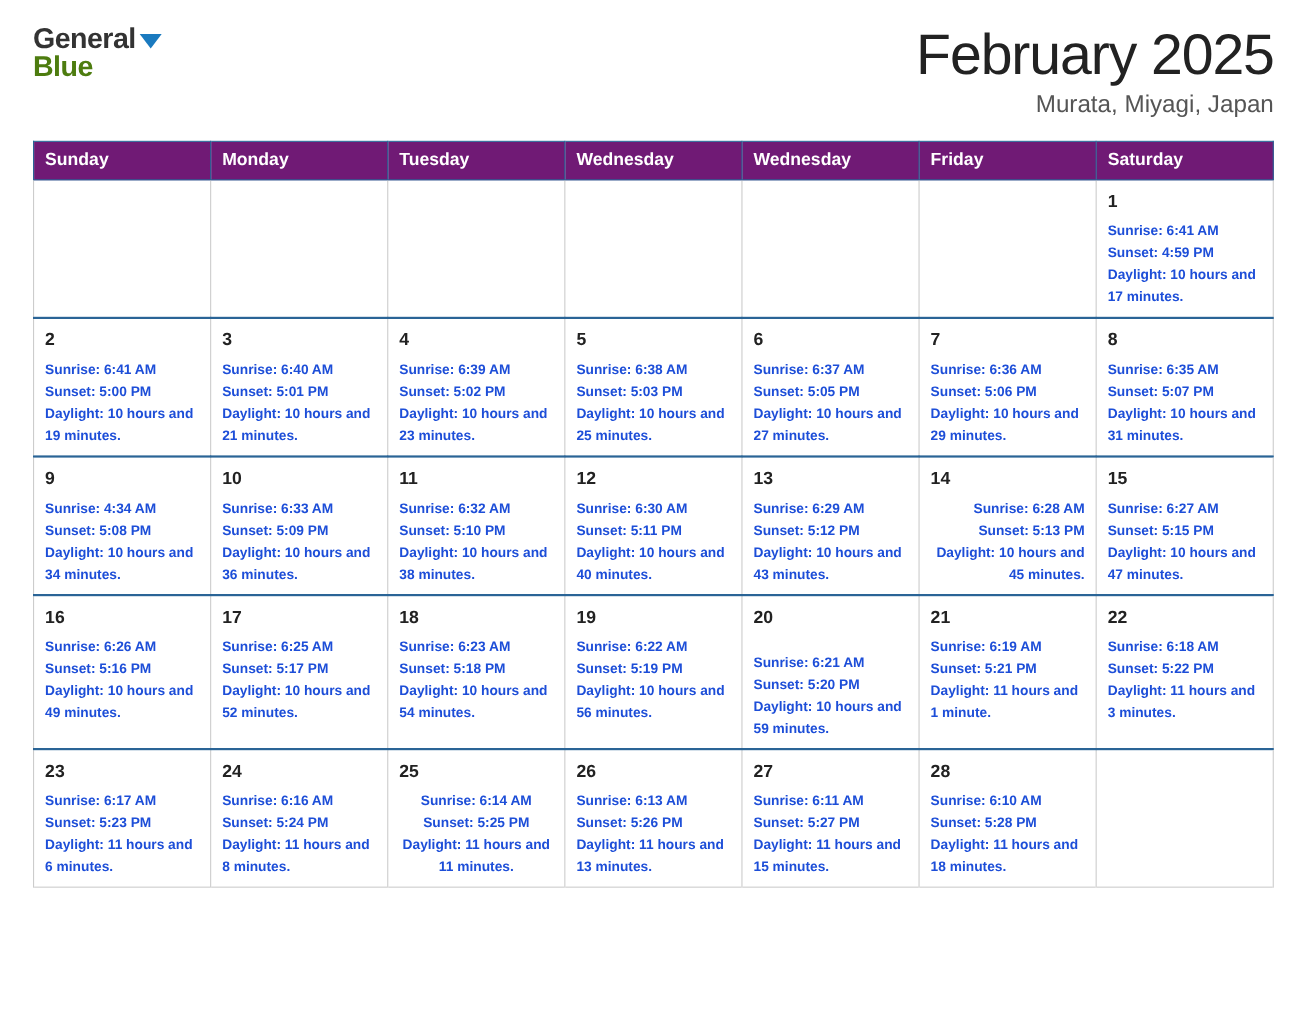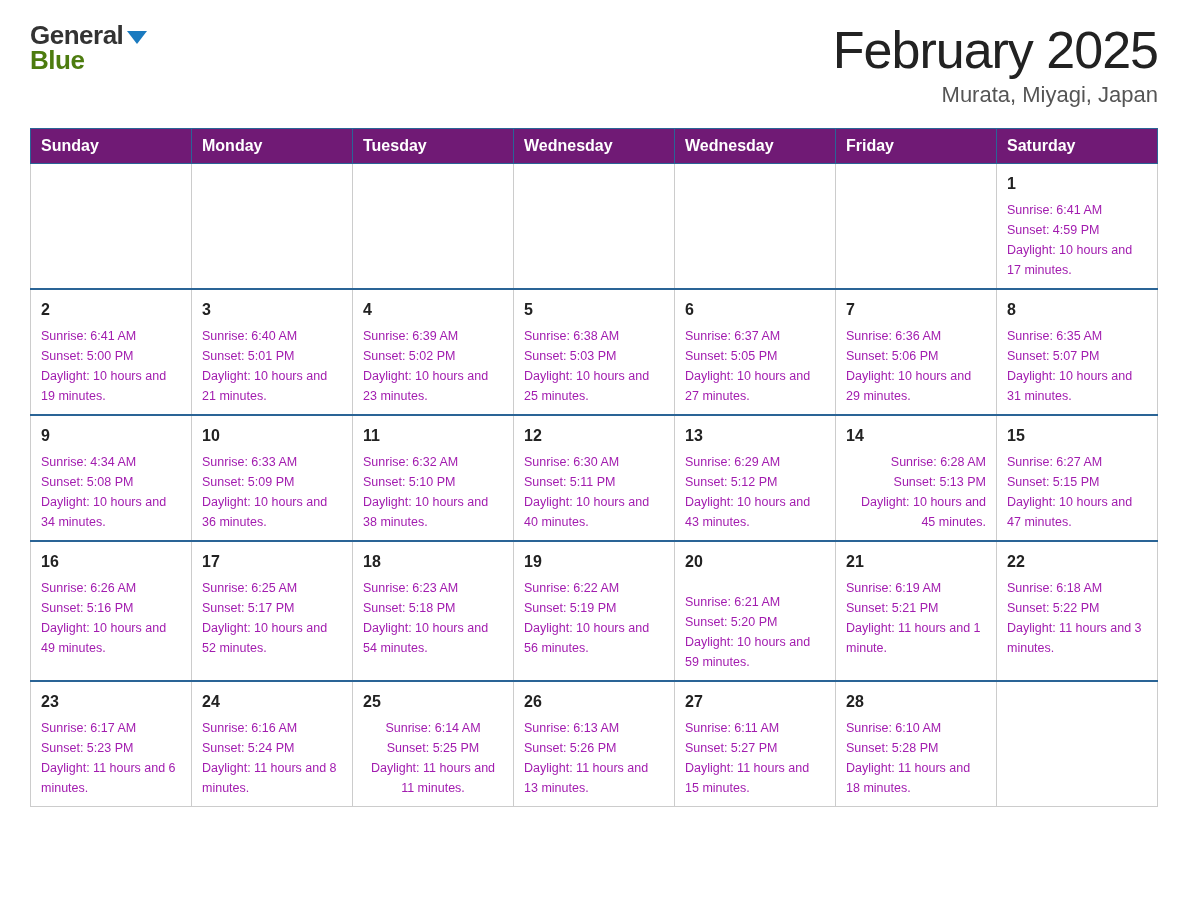--- a/index.html
+++ b/index.html
@@ -93,22 +93,23 @@
       border-left: 1px solid #ccc;
     }
     .day-number {
       font-size: 16px;
       font-weight: bold;
       color: #222;
       margin-bottom: 4px;
     }
     .day-info {
       font-size: 12.5px;
-      color: #a21caf;
+      color: #1d4ed8;
       line-height: 1.6;
+      font-weight: bold;
     }
     .empty-cell {
       background: #f9f9f9;
     }
     .calendar-table tbody tr:last-child {
       border-bottom: 1px solid #ccc;
     }
   </style>
 </head>
 <body>

